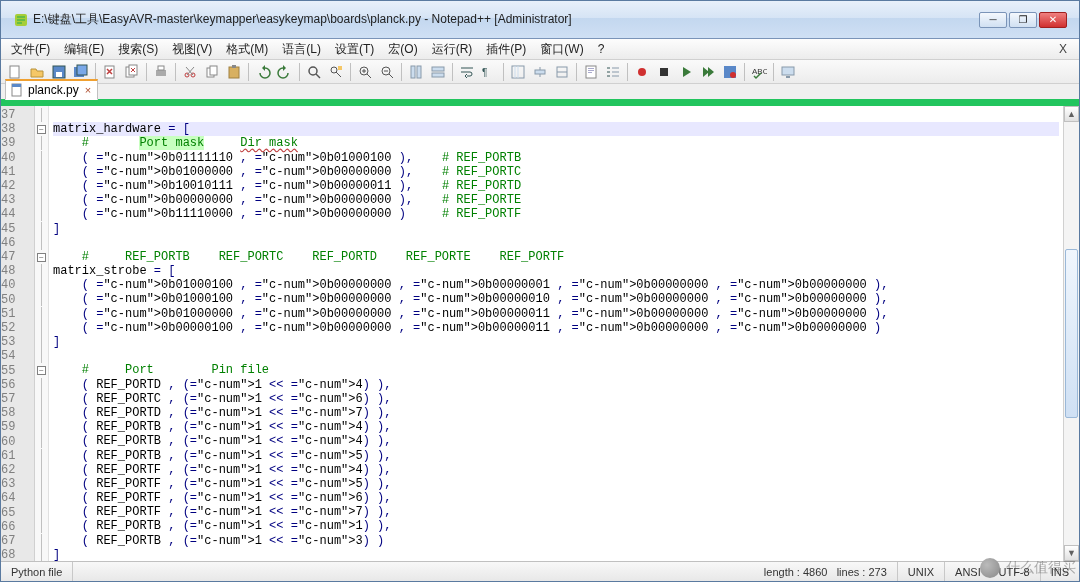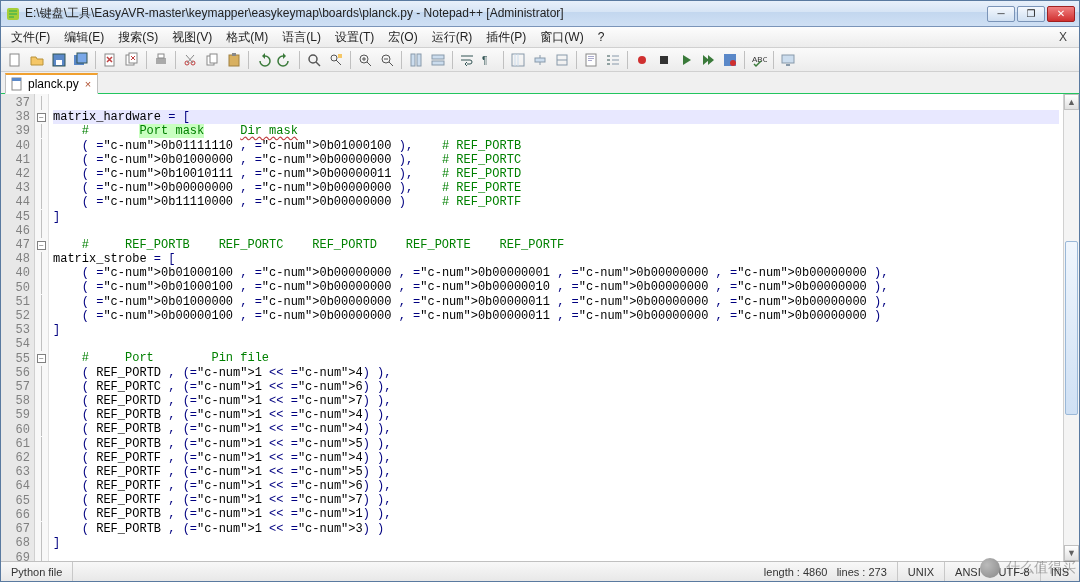--- a/index.html
+++ b/index.html
@@ -13,26 +13,26 @@
   position: relative;
 }
 .window {
   border: 1px solid #5a7aa0;
   background: #fff;
   height: 100%;
   display: flex;
   flex-direction: column;
 }
 .titlebar {
-  height: 26px;
+  height: 38px;
   background: linear-gradient(to bottom, #e8f0fa 0%, #d6e4f5 45%, #c3d7ef 46%, #cfe0f4 100%);
   border-bottom: 1px solid #7a94b8;
   display: flex;
   align-items: center;
-  padding: 0 4px;
+  padding: 0 12px;
   font-size: 12px;
   color: #222;
 }
 .titlebar .app-icon {
   width: 16px; height: 16px;
   margin-right: 4px;
   display: inline-block;
 }
 .titlebar .title { flex: 1; white-space: nowrap; overflow: hidden; }
 .win-btns { display: flex; gap: 2px; }
@@ -81,21 +81,21 @@
   border-radius: 2px;
   cursor: default;
 }
 .tb-sep { width:1px; height:18px; background:#c0c0c0; margin:0 2px;}
 .tabbar {
   height: 22px;
   background: #f0f0f0;
   display: flex;
   align-items: flex-end;
   padding-left: 4px;
-  border-bottom: 1px solid #22c55e;
+  border-bottom: 7px solid #22c55e;
 }
 .file-tab {
   background: #fff;
   border: 1px solid #c0c0c0;
   border-bottom: 1px solid #fff;
   border-top: 2px solid #f0a030;
   padding: 2px 6px 2px 4px;
   display: flex;
   align-items: center;
   gap: 4px;
@@ -111,21 +111,20 @@
 .editor-wrap {
   flex: 1;
   display: flex;
   overflow: hidden;
   background: #fff;
 }
 .gutter {
   width: 34px;
   background: #e8e8e8;
   border-right: 1px solid #d0d0d0;
-  text-align: right;
   padding-right: 4px;
   font-family: Consolas, "Courier New", monospace;
   font-size: 12px;
   color: #808080;
   line-height: 14.2px;
   padding-top: 2px;
 }
 .fold-col {
   width: 14px;
   background: #f8f8f8;

